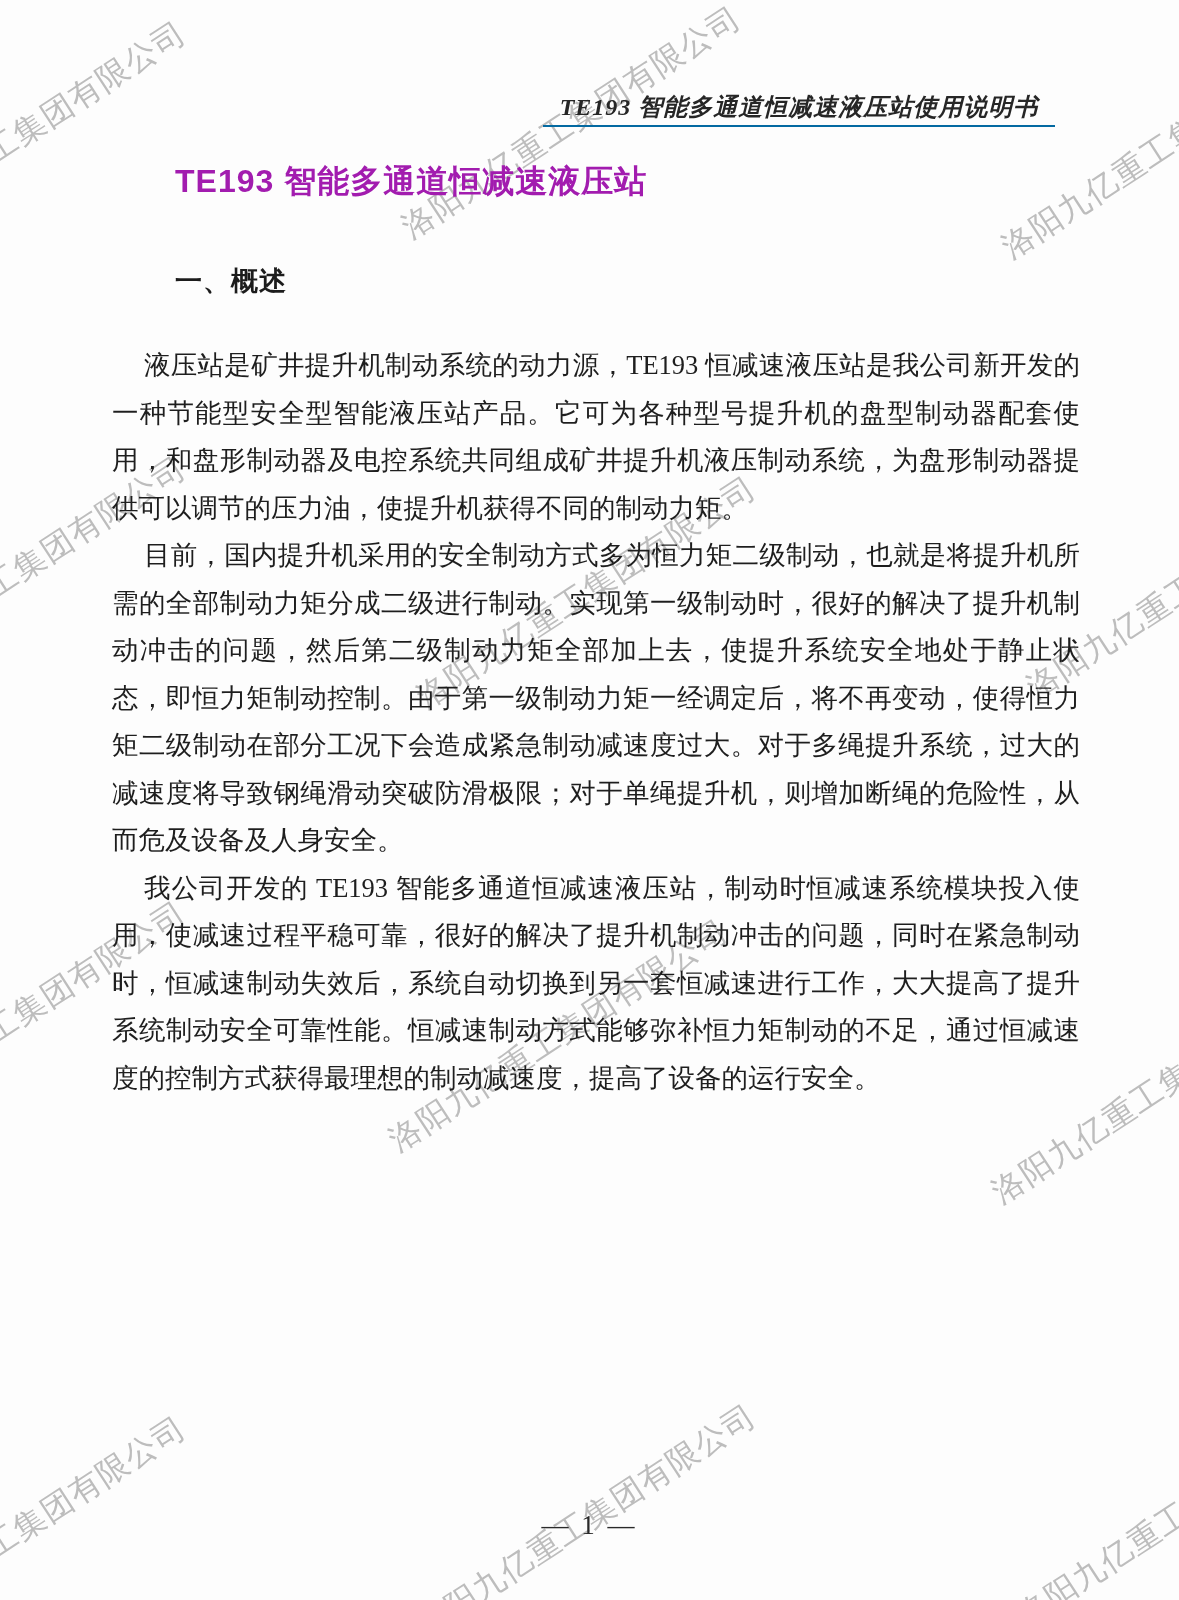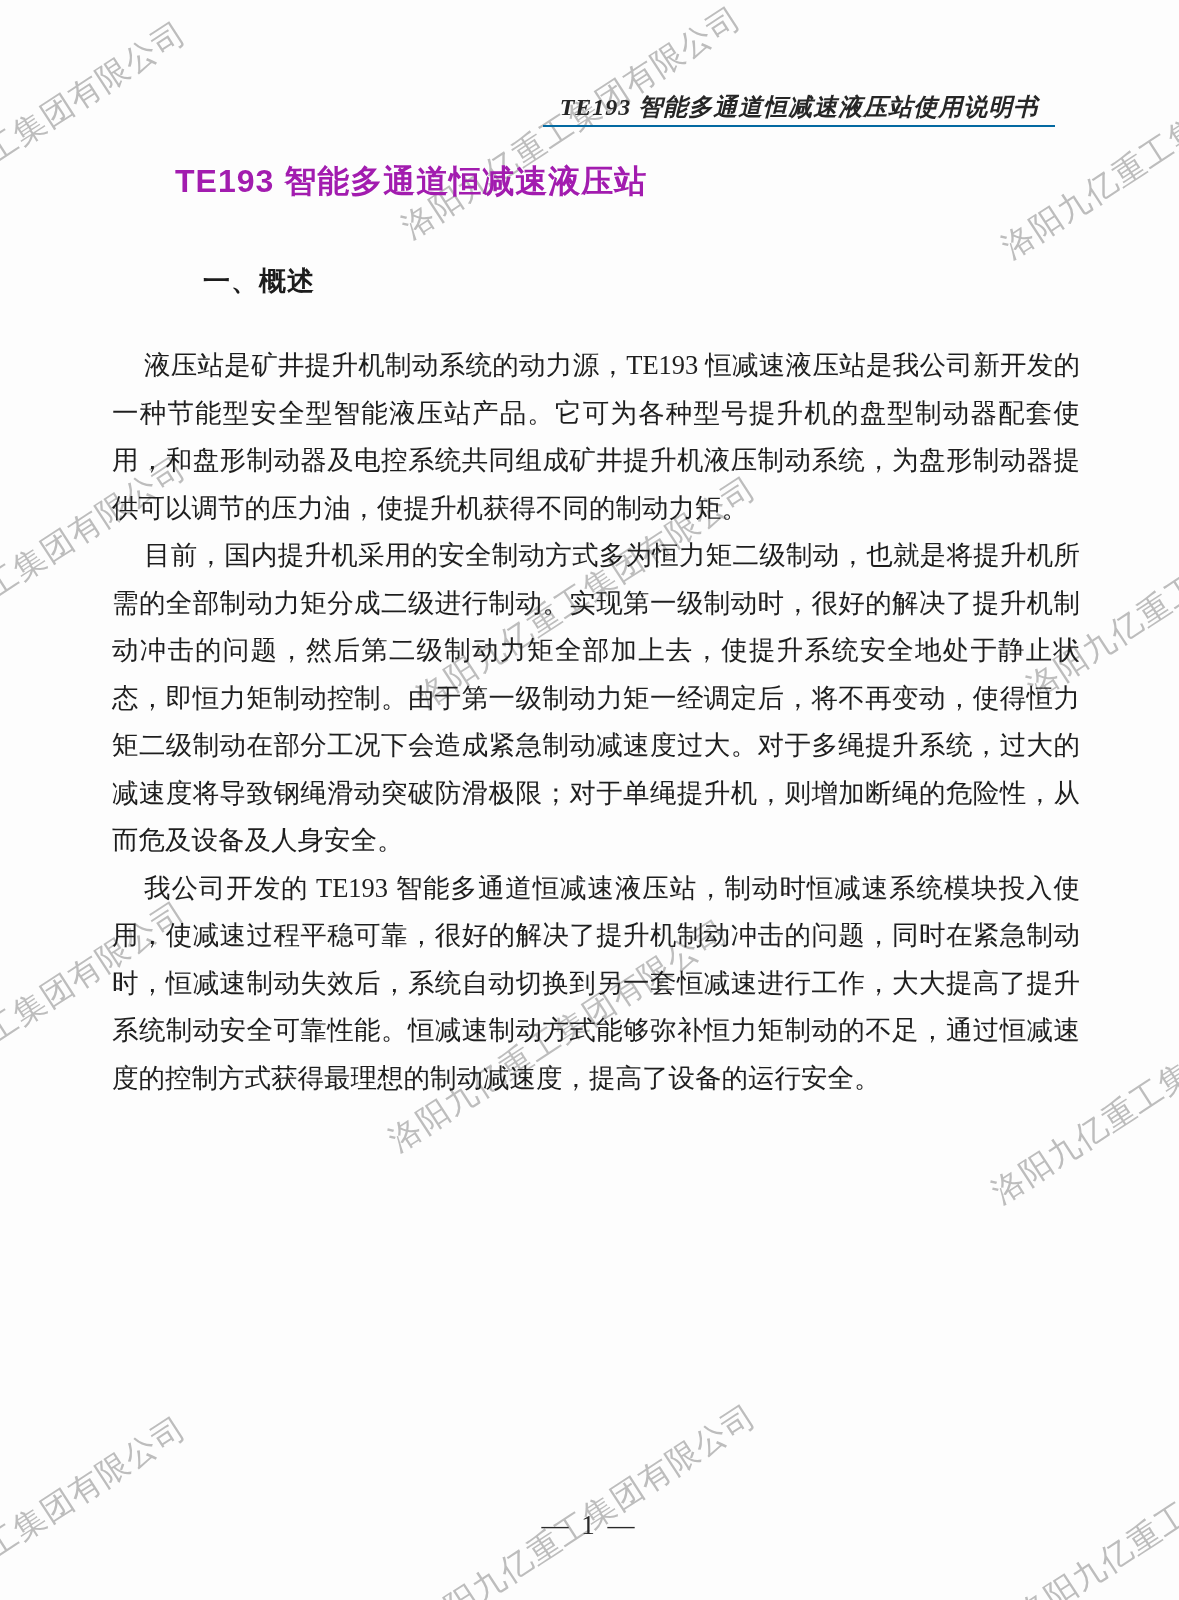--- a/index.html
+++ b/index.html
@@ -70,21 +70,20 @@
   }
   .section-heading {
     position: absolute;
     left: 175px;
     top: 263px;
     font-family: "Liberation Sans", "DejaVu Sans", sans-serif;
     font-size: 27px;
     font-weight: 700;
     letter-spacing: 1px;
     color: #1c1c1c;
-    margin-left: 28px;
   }
   .body-text {
     position: absolute;
     left: 112px;
     top: 342px;
     width: 968px;
     font-size: 26.5px;
     line-height: 47.5px;
     color: #1e1e1e;
     text-align: justify;

